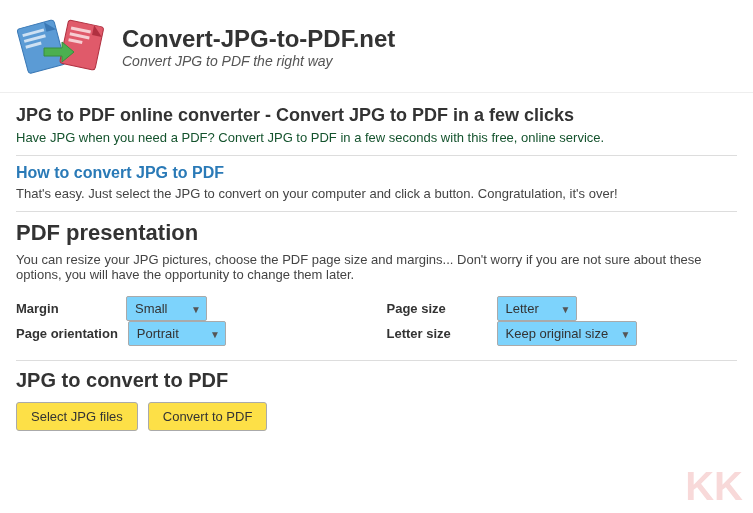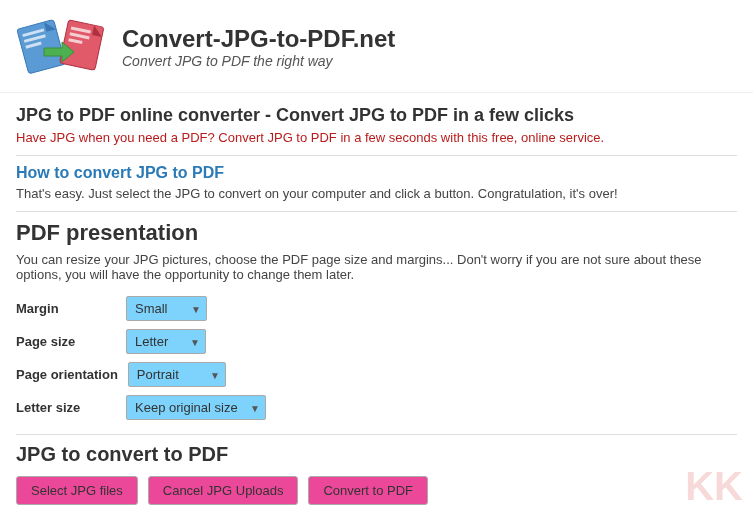--- a/index.html
+++ b/index.html
@@ -43,21 +43,21 @@
       padding: 12px 16px;
     }
     .main-title {
       font-size: 18px;
       font-weight: bold;
       color: #333;
       margin-bottom: 4px;
     }
     .subtitle-text {
       font-size: 13px;
-      color: #b91c1c;
+      color: #14532d;
       margin-bottom: 10px;
     }
     .how-title {
       font-size: 16px;
       font-weight: bold;
       color: #2a7ab7;
       margin-bottom: 4px;
     }
     .how-text {
       font-size: 13px;
@@ -70,22 +70,22 @@
       color: #333;
       margin-bottom: 6px;
     }
     .pdf-desc {
       font-size: 13px;
       color: #444;
       margin-bottom: 14px;
     }
     .options-grid {
       display: grid;
-      grid-template-columns: 1fr;
-      gap: 8px 20px;
+      grid-template-columns: 1fr 1fr;
+      gap: 0 20px;
       margin-bottom: 14px;
     }
     .option-row {
       display: flex;
       align-items: center;
       gap: 10px;
     }
     .option-label {
       font-size: 13px;
       font-weight: bold;
@@ -132,21 +132,21 @@
     .button-row {
       display: flex;
       gap: 10px;
       align-items: center;
     }
     .btn {
       padding: 6px 14px;
       font-size: 13px;
       border: 1px solid #aaa;
       border-radius: 3px;
-      background: #ec4899;
+      background: #fde047;
       color: #333;
       cursor: pointer;
     }
     .watermark {
       position: fixed;
       bottom: 4px;
       right: 10px;
       opacity: 0.15;
       font-size: 40px;
       font-weight: bold;
@@ -260,20 +260,19 @@
       </div>
     </div>
   </div>
 
   <hr class="divider">
 
   <div class="convert-section">
     <h2 class="convert-title">JPG to convert to PDF</h2>
     <div class="button-row">
       <button class="btn">Select JPG files</button>
-      <button class="btn">Cancel JPG Uploads</button>
       <button class="btn">Convert to PDF</button>
     </div>
   </div>
 
 </div>
 
 <div class="watermark">KK</div>
 
 </body></html>

